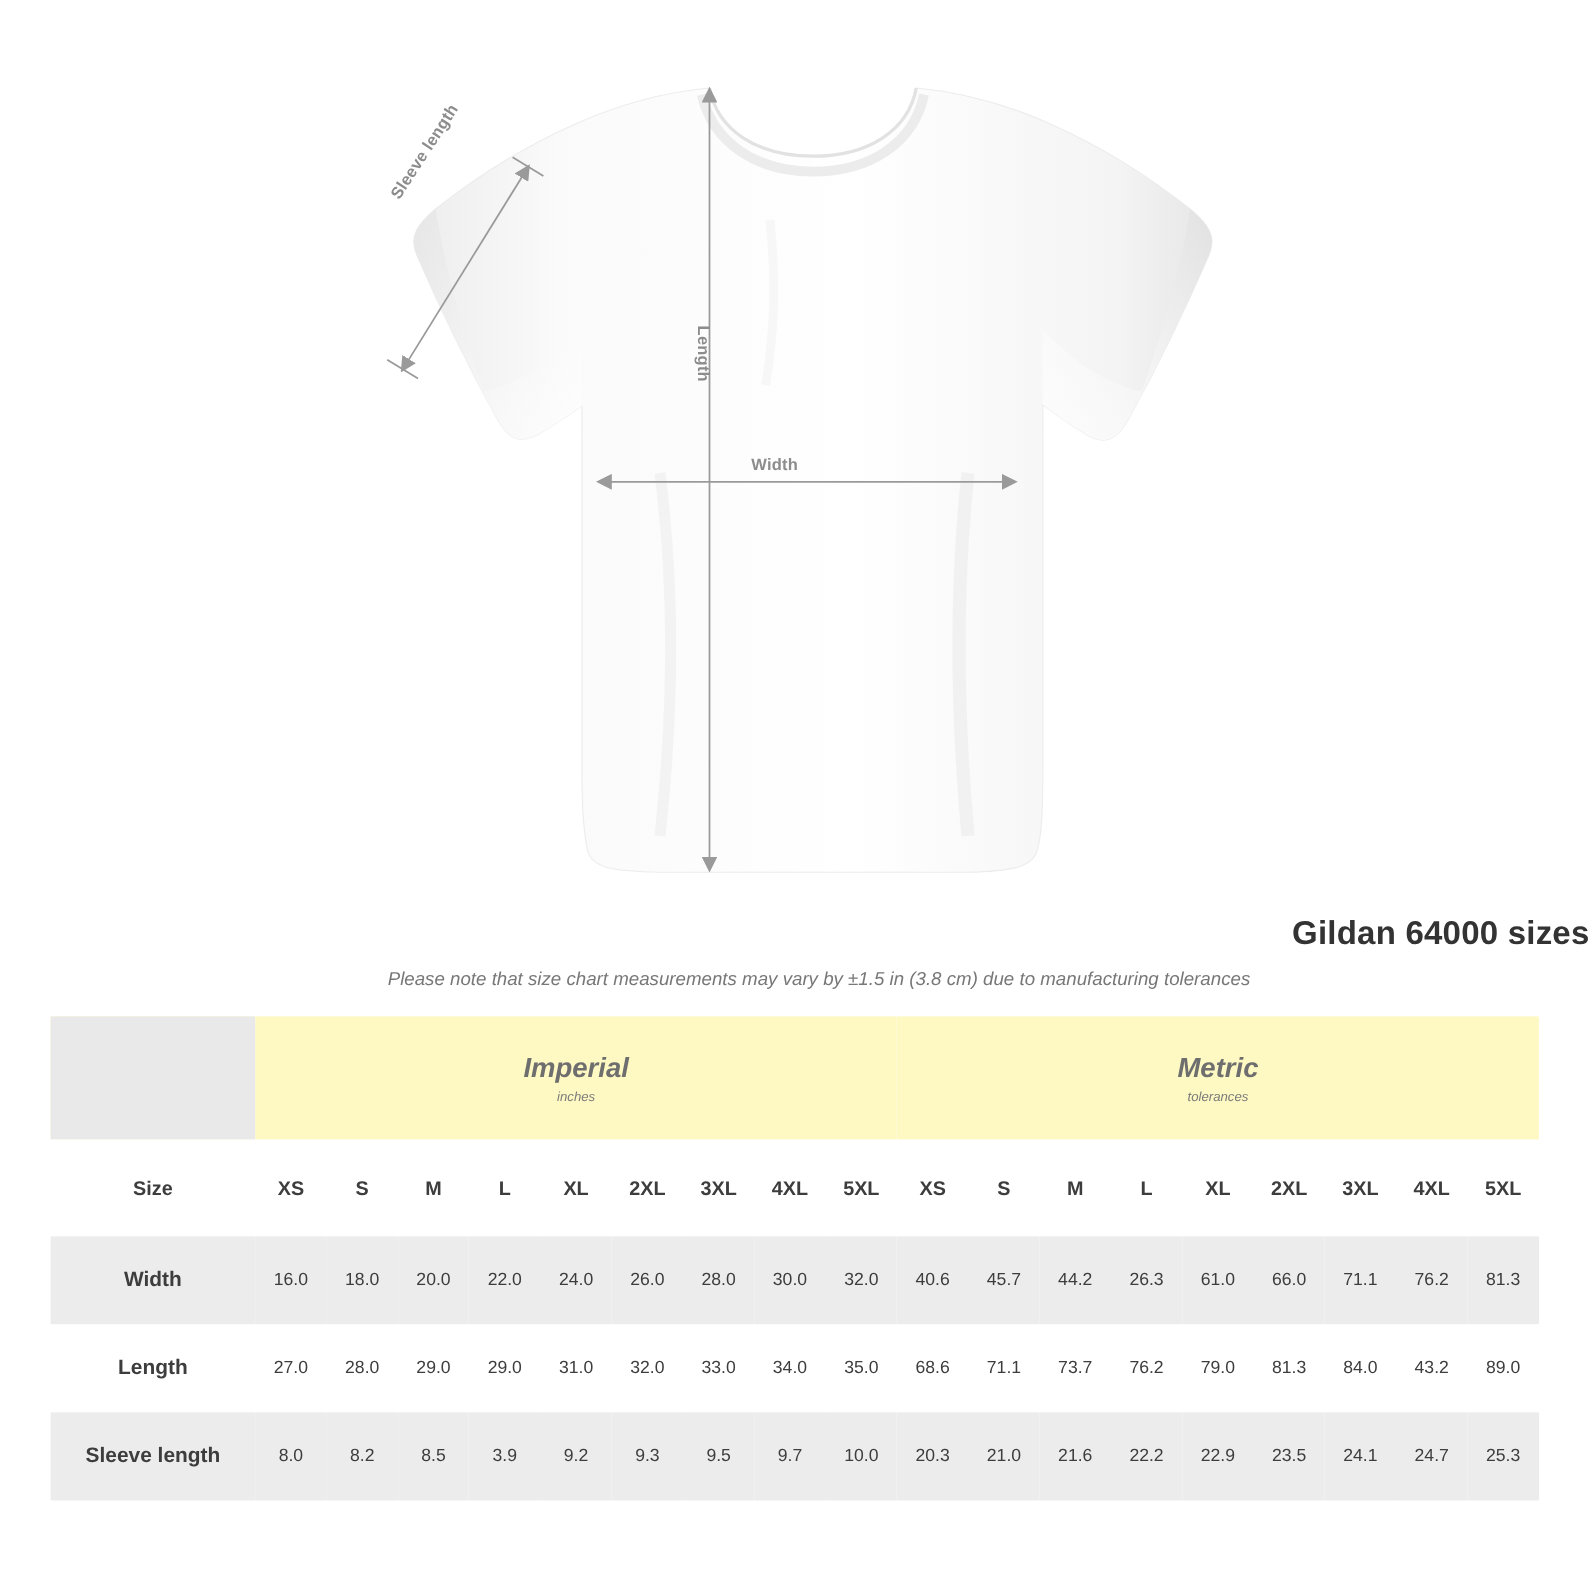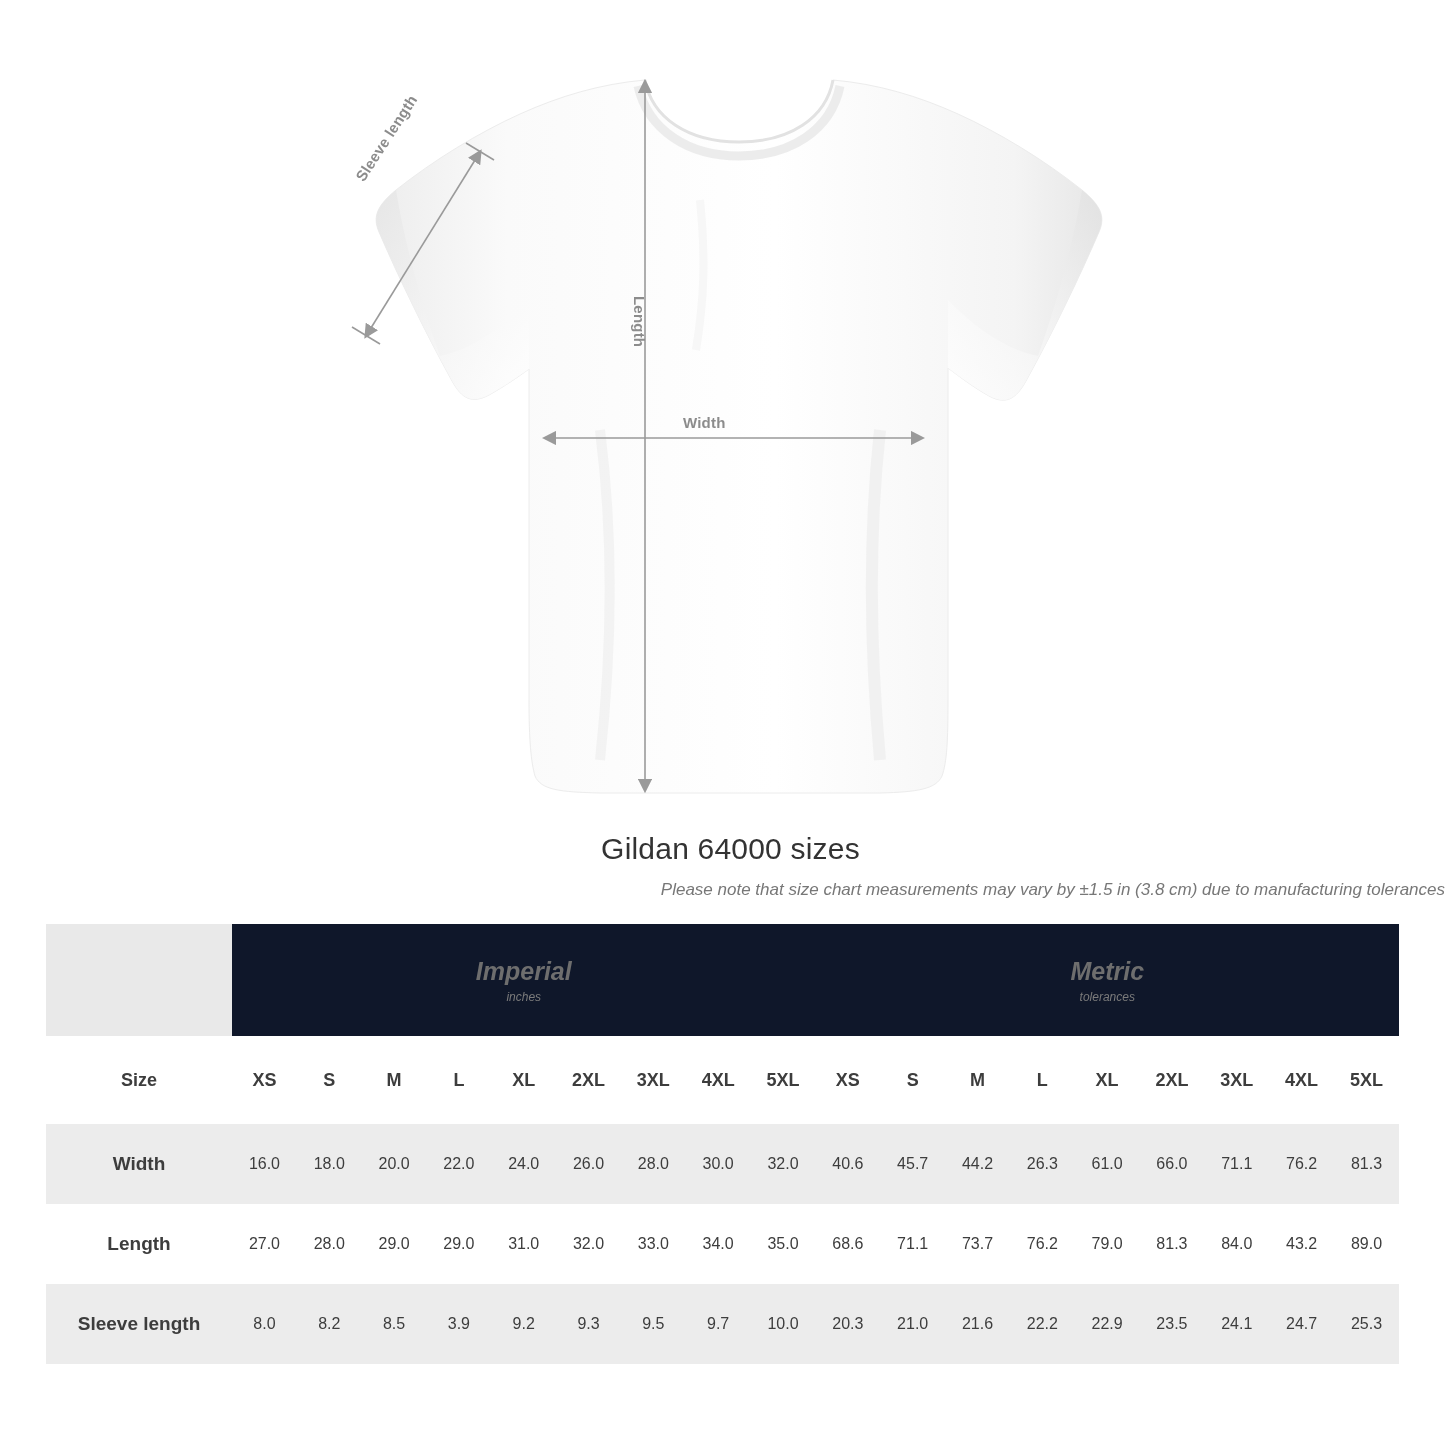--- a/index.html
+++ b/index.html
@@ -51,29 +51,29 @@
     transform: rotate(90deg);
     transform-origin: left top;
   }
   .annot-width {
     left: 683px;
     top: 414px;
   }
 
   
   .title {
-    text-align: center;
+    text-align: right;
     font-size: 30px;
-    font-weight: normal;
+    font-weight: bold;
     color: #333333;
     margin: 12px 0 0 16px;
     letter-spacing: 0.2px;
   }
   .subtitle {
-    text-align: right;
+    text-align: center;
     font-size: 17px;
     font-style: italic;
     color: #777777;
     margin: 14px 0 0 0;
     padding-left: 44px;
   }
 
   
   .table-wrap {
     margin: 24px 46px 0 46px;
@@ -85,21 +85,21 @@
   }
   table.size-table td, table.size-table th {
     padding: 0;
     margin: 0;
     text-align: center;
     vertical-align: middle;
     font-weight: normal;
   }
   .unit-head {
     height: 112px;
-    background: #0f172a;
+    background: #fef9c3;
   }
   .unit-head .unit-name {
     font-size: 25px;
     font-style: italic;
     font-weight: bold;
     color: #6e6e6e;
     line-height: 1.2;
   }
   .unit-head .unit-sub {
     font-size: 12px;

